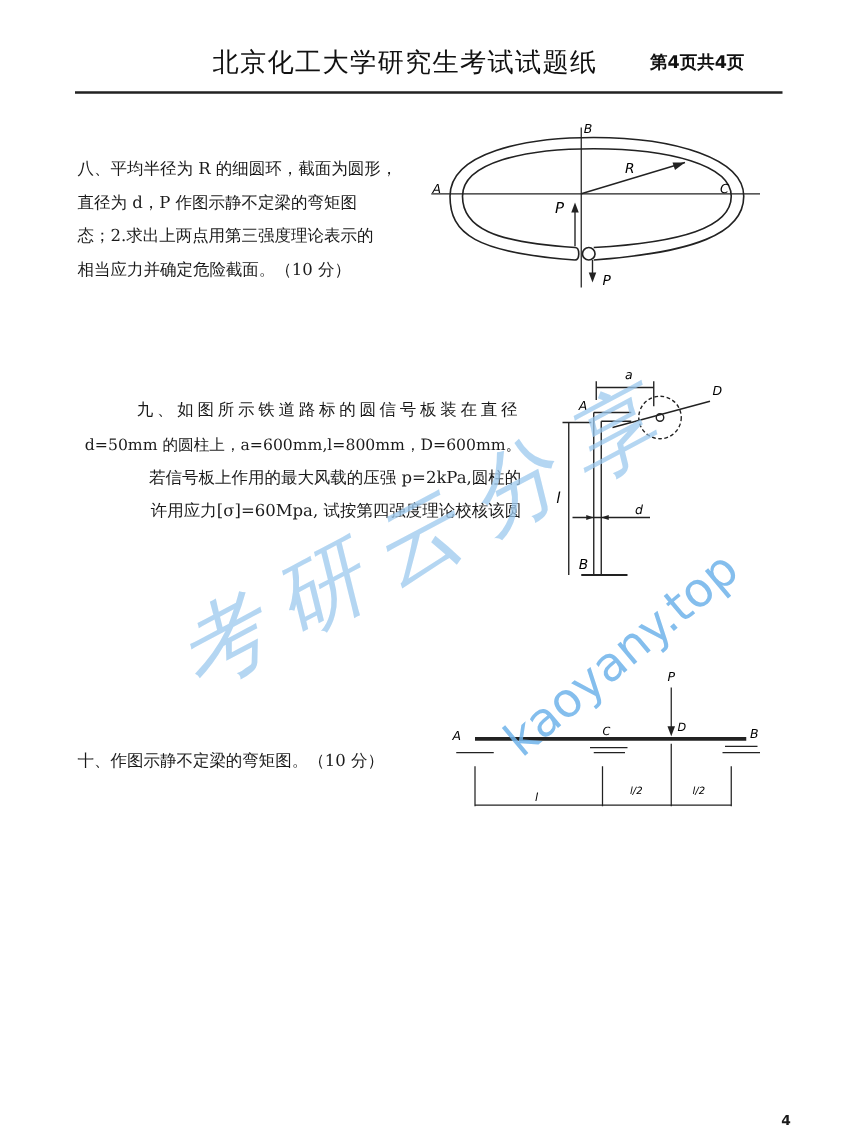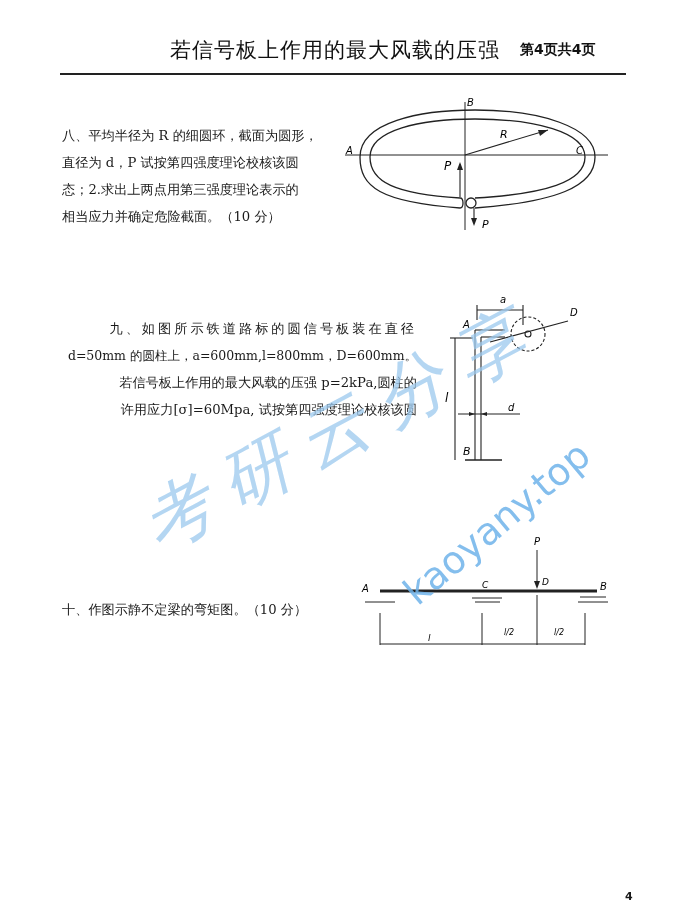--- a/index.html
+++ b/index.html
@@ -22,27 +22,27 @@
            transform:rotate(-28deg); transform-origin:left top; letter-spacing:18px;
            font-family:"DejaVu Serif","Liberation Serif",serif; font-style:italic; }
   .wm-en { position:absolute; left:285px; top:220px; font-size:38px; color:#6fb3ea; opacity:0.85;
            transform:rotate(-40deg); transform-origin:left top;
            font-family:"DejaVu Sans","Liberation Sans",sans-serif; }
   svg text { font-family:"DejaVu Sans","Liberation Sans",sans-serif; font-style:italic; }
 </style>
 </head>
 <body>
 
-<div class="abs header-title">若信号板上作用的最大风载的压强</div>
+<div class="abs header-title">北京化工大学研究生考试试题纸</div>
 <div class="abs header-page">第4页共4页</div>
 <div class="abs header-rule"></div>
 
 <div class="abs qtext q8">
   <div>八、平均半径为 R 的细圆环，截面为圆形，</div>
-  <div>直径为 d，P 试按第四强度理论校核该圆</div>
+  <div>直径为 d，P 作图示静不定梁的弯矩图</div>
   <div>态；2.求出上两点用第三强度理论表示的</div>
   <div>相当应力并确定危险截面。（10 分）</div>
 </div>
 
 <svg class="abs" style="left:340px;top:92px" width="270" height="140">
   <g fill="none" stroke="#222" stroke-width="1.3">
 
     <path d="M120 116 C 40 110, 20 95, 20 65 C 20 30, 80 18, 135 18 C 200 18, 255 35, 255 65 C 255 95, 215 110, 135 116"></path>
 
     <path d="M120 106 C 55 102, 30 90, 30 65 C 30 38, 80 27, 135 27 C 195 27, 245 40, 245 65 C 245 90, 205 102, 135 106"></path>

